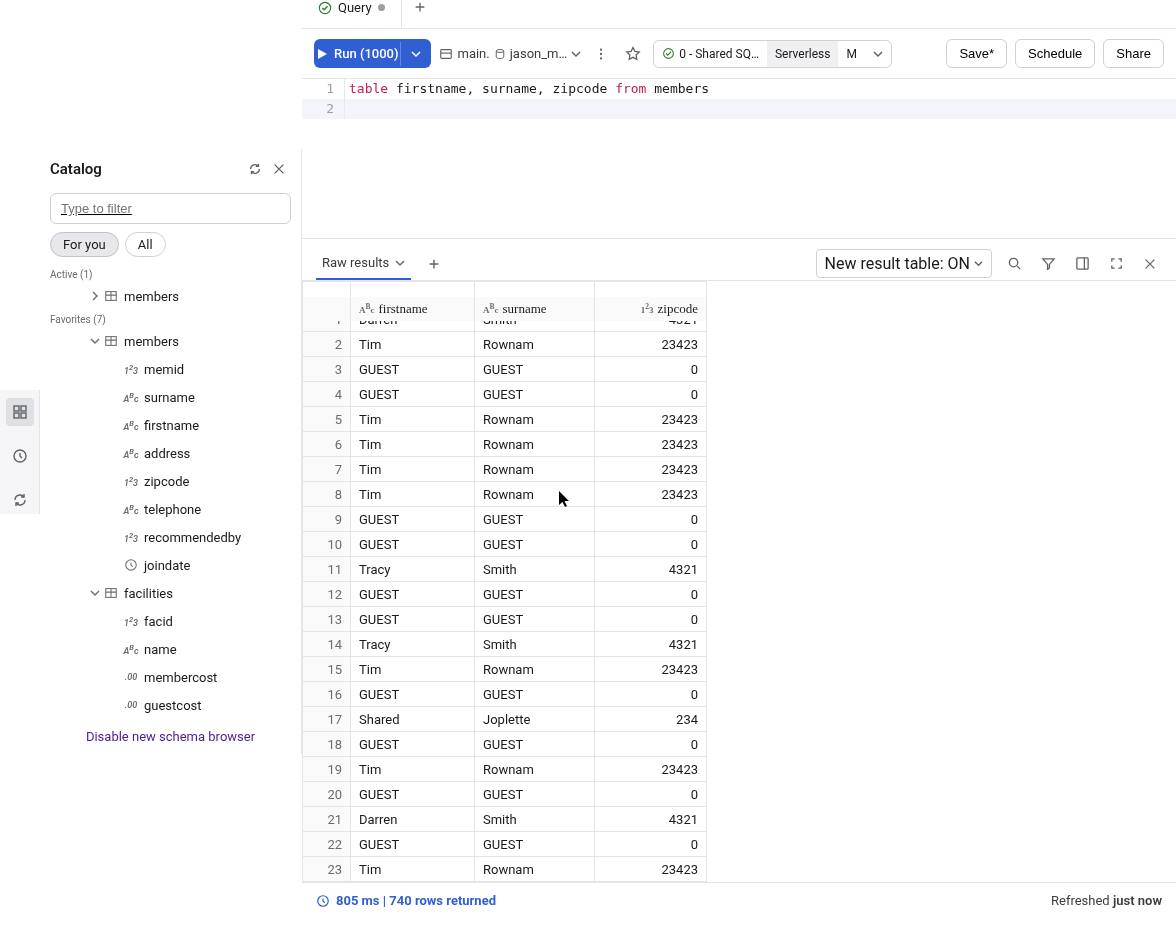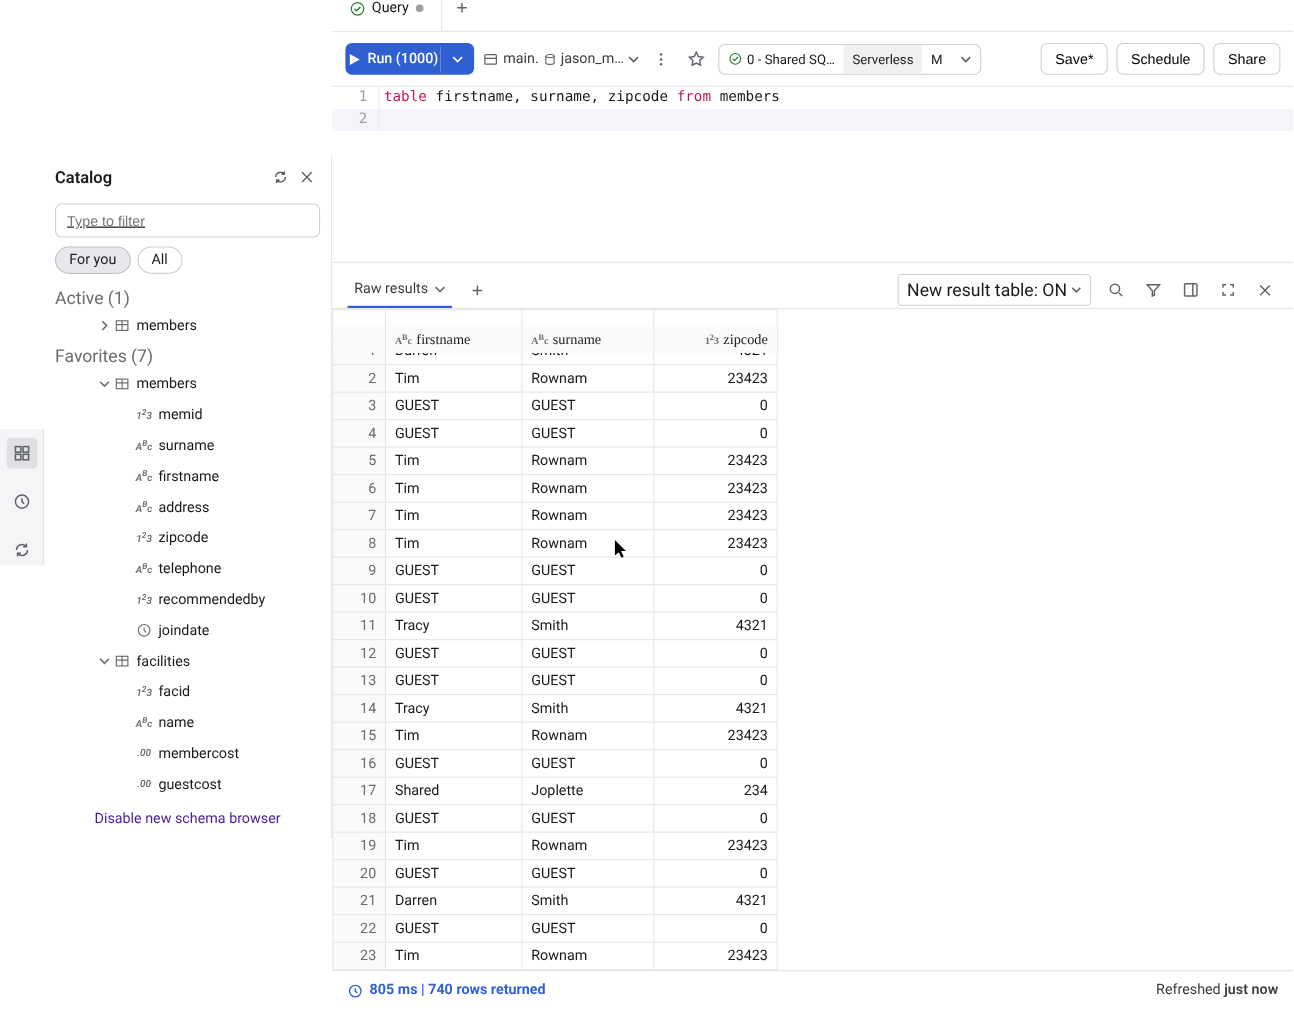--- a/index.html
+++ b/index.html
@@ -14,21 +14,21 @@
 
 .sidebar { width: 262px; background: #fff; display: flex; flex-direction: column; border-right: 1px solid #e5e5e7; }
 .sidebar-head { display: flex; align-items: center; padding: 8px 10px; }
 .sidebar-title { font-size: 15px; font-weight: 600; flex: 1; }
 .icon-btn { width: 24px; height: 24px; display: flex; align-items: center; justify-content: center; cursor: pointer; color: #5f6368; border-radius: 3px; }
 .filter-wrap { padding: 4px 10px 8px; }
 .filter-input { width: 100%; padding: 7px 10px; border: 1px solid #d0d0d5; border-radius: 6px; font-size: 13px; outline: none; text-decoration: underline; }
 .pills { display: flex; gap: 6px; padding: 0 10px 8px; }
 .pill { padding: 4px 12px; border-radius: 16px; border: 1px solid #d0d0d5; font-size: 13px; cursor: pointer; background: #fff; }
 .pill.active { background: #e8e8ec; border-color: #c0c0c8; }
-.section-label { font-size: 16px; color: #6b6b70; padding: 4px 10px 2px; }
+.section-label { font-size: 10px; color: #6b6b70; padding: 4px 10px 2px; }
 .tree { flex: 1; overflow-y: auto; }
 .tree-node { display: flex; align-items: center; height: 28px; cursor: pointer; font-size: 13px; }
 .t-indent { display:inline-block; }
 .t-caret { width: 14px; display: flex; justify-content: center; color: #6b6b70; }
 .t-icon { width: 18px; display: flex; justify-content: center; margin-right: 4px; color: #6b6b70; font-style: italic; }
 .disable-link { color: #4c1d95; font-size: 13px; padding: 10px 16px; cursor: pointer; text-align:center; }
 
 
 .main { flex: 1; display: flex; flex-direction: column; min-width: 0; }
 .tabs { display: flex; align-items: center; height: 44px; border-bottom: 1px solid #e5e5e7; }

